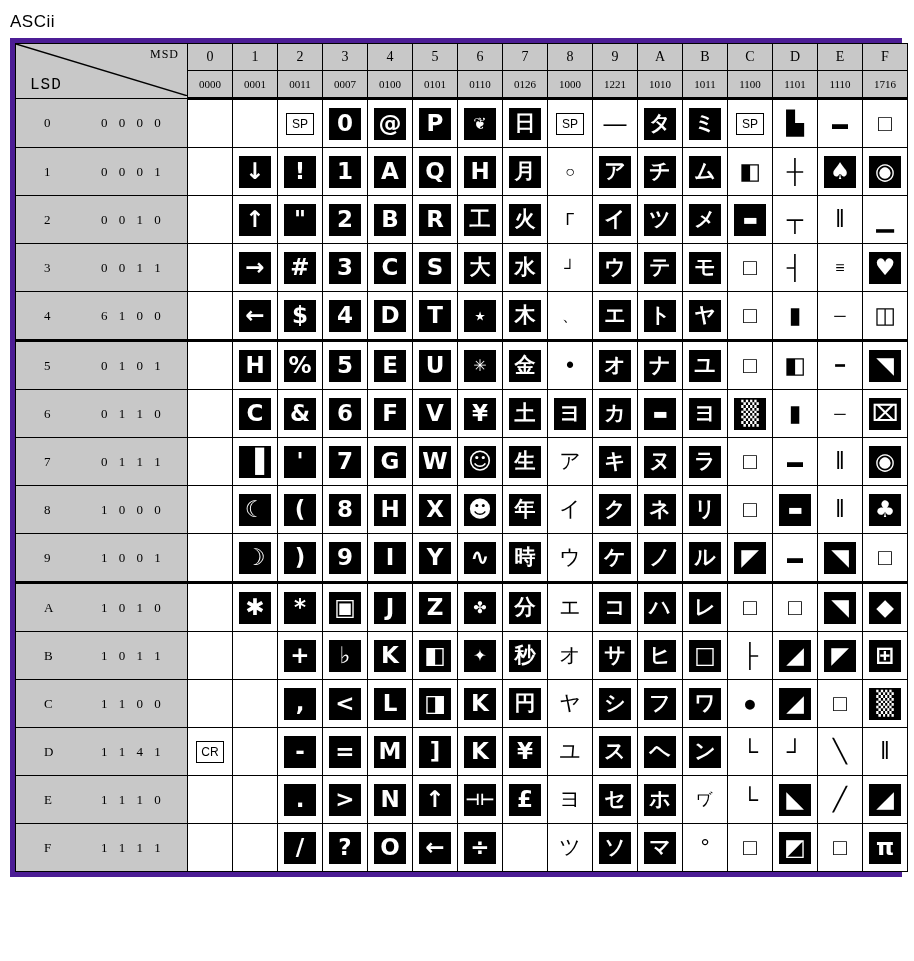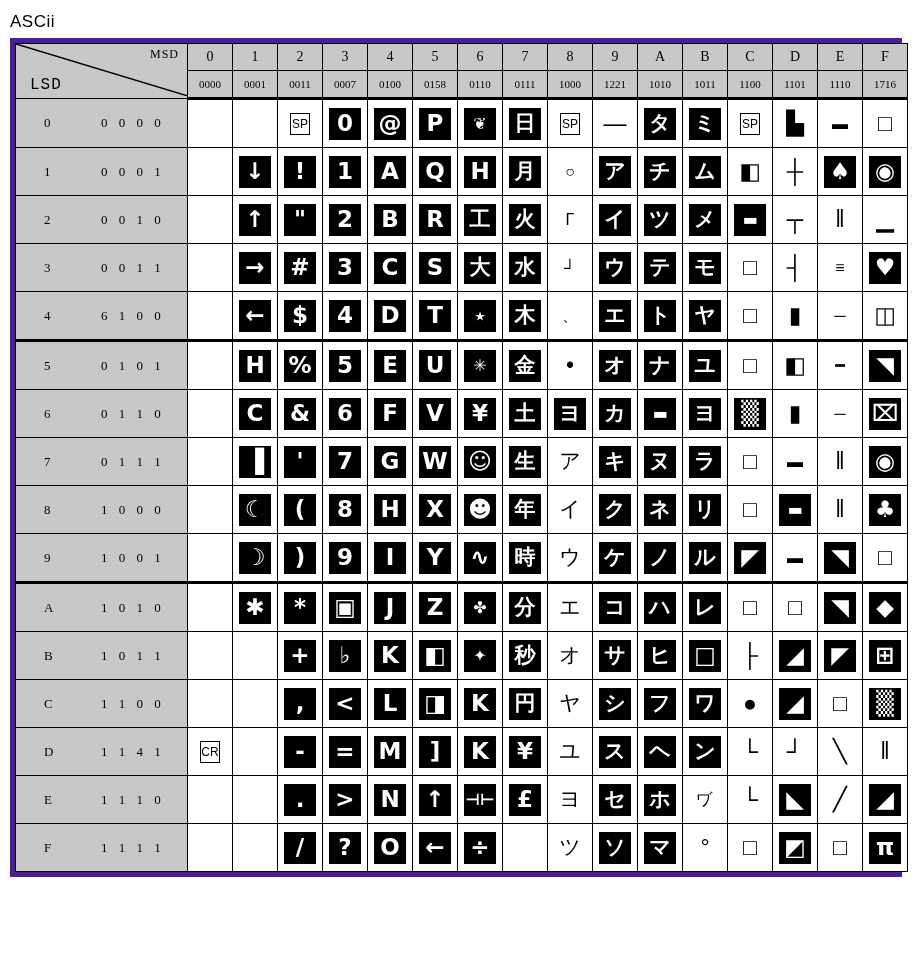--- a/index.html
+++ b/index.html
@@ -123,21 +123,21 @@
     font-weight: bold;
     font-family: "DejaVu Sans", sans-serif;
   }
   .glyph.plain {
     background: #fff;
     color: #000;
   }
   .glyph.boxed {
     border: 1px solid #000;
     font-size: 12px;
-    width: 20px;
+    width: 28px;
     height: 22px;
     font-family: "Liberation Sans", sans-serif;
     font-weight: normal;
   }
   .glyph.cjk {
     font-family: "DejaVu Sans", sans-serif;
     font-size: 21px;
   }
   .glyph.small {
     font-size: 16px;
@@ -186,23 +186,23 @@
         <td class="hex-head">D</td>
         <td class="hex-head">E</td>
         <td class="hex-head">F</td>
       </tr>
       <tr class="sep-after">
         <td class="bin-head">0000</td>
         <td class="bin-head">0001</td>
         <td class="bin-head">0011</td>
         <td class="bin-head">0007</td>
         <td class="bin-head">0100</td>
-        <td class="bin-head">0158</td>
+        <td class="bin-head">0101</td>
         <td class="bin-head">0110</td>
-        <td class="bin-head">0111</td>
+        <td class="bin-head">0126</td>
         <td class="bin-head">1000</td>
         <td class="bin-head">1221</td>
         <td class="bin-head">1010</td>
         <td class="bin-head">1011</td>
         <td class="bin-head">1100</td>
         <td class="bin-head">1101</td>
         <td class="bin-head">1110</td>
         <td class="bin-head">1716</td>
       </tr>
     </thead>

